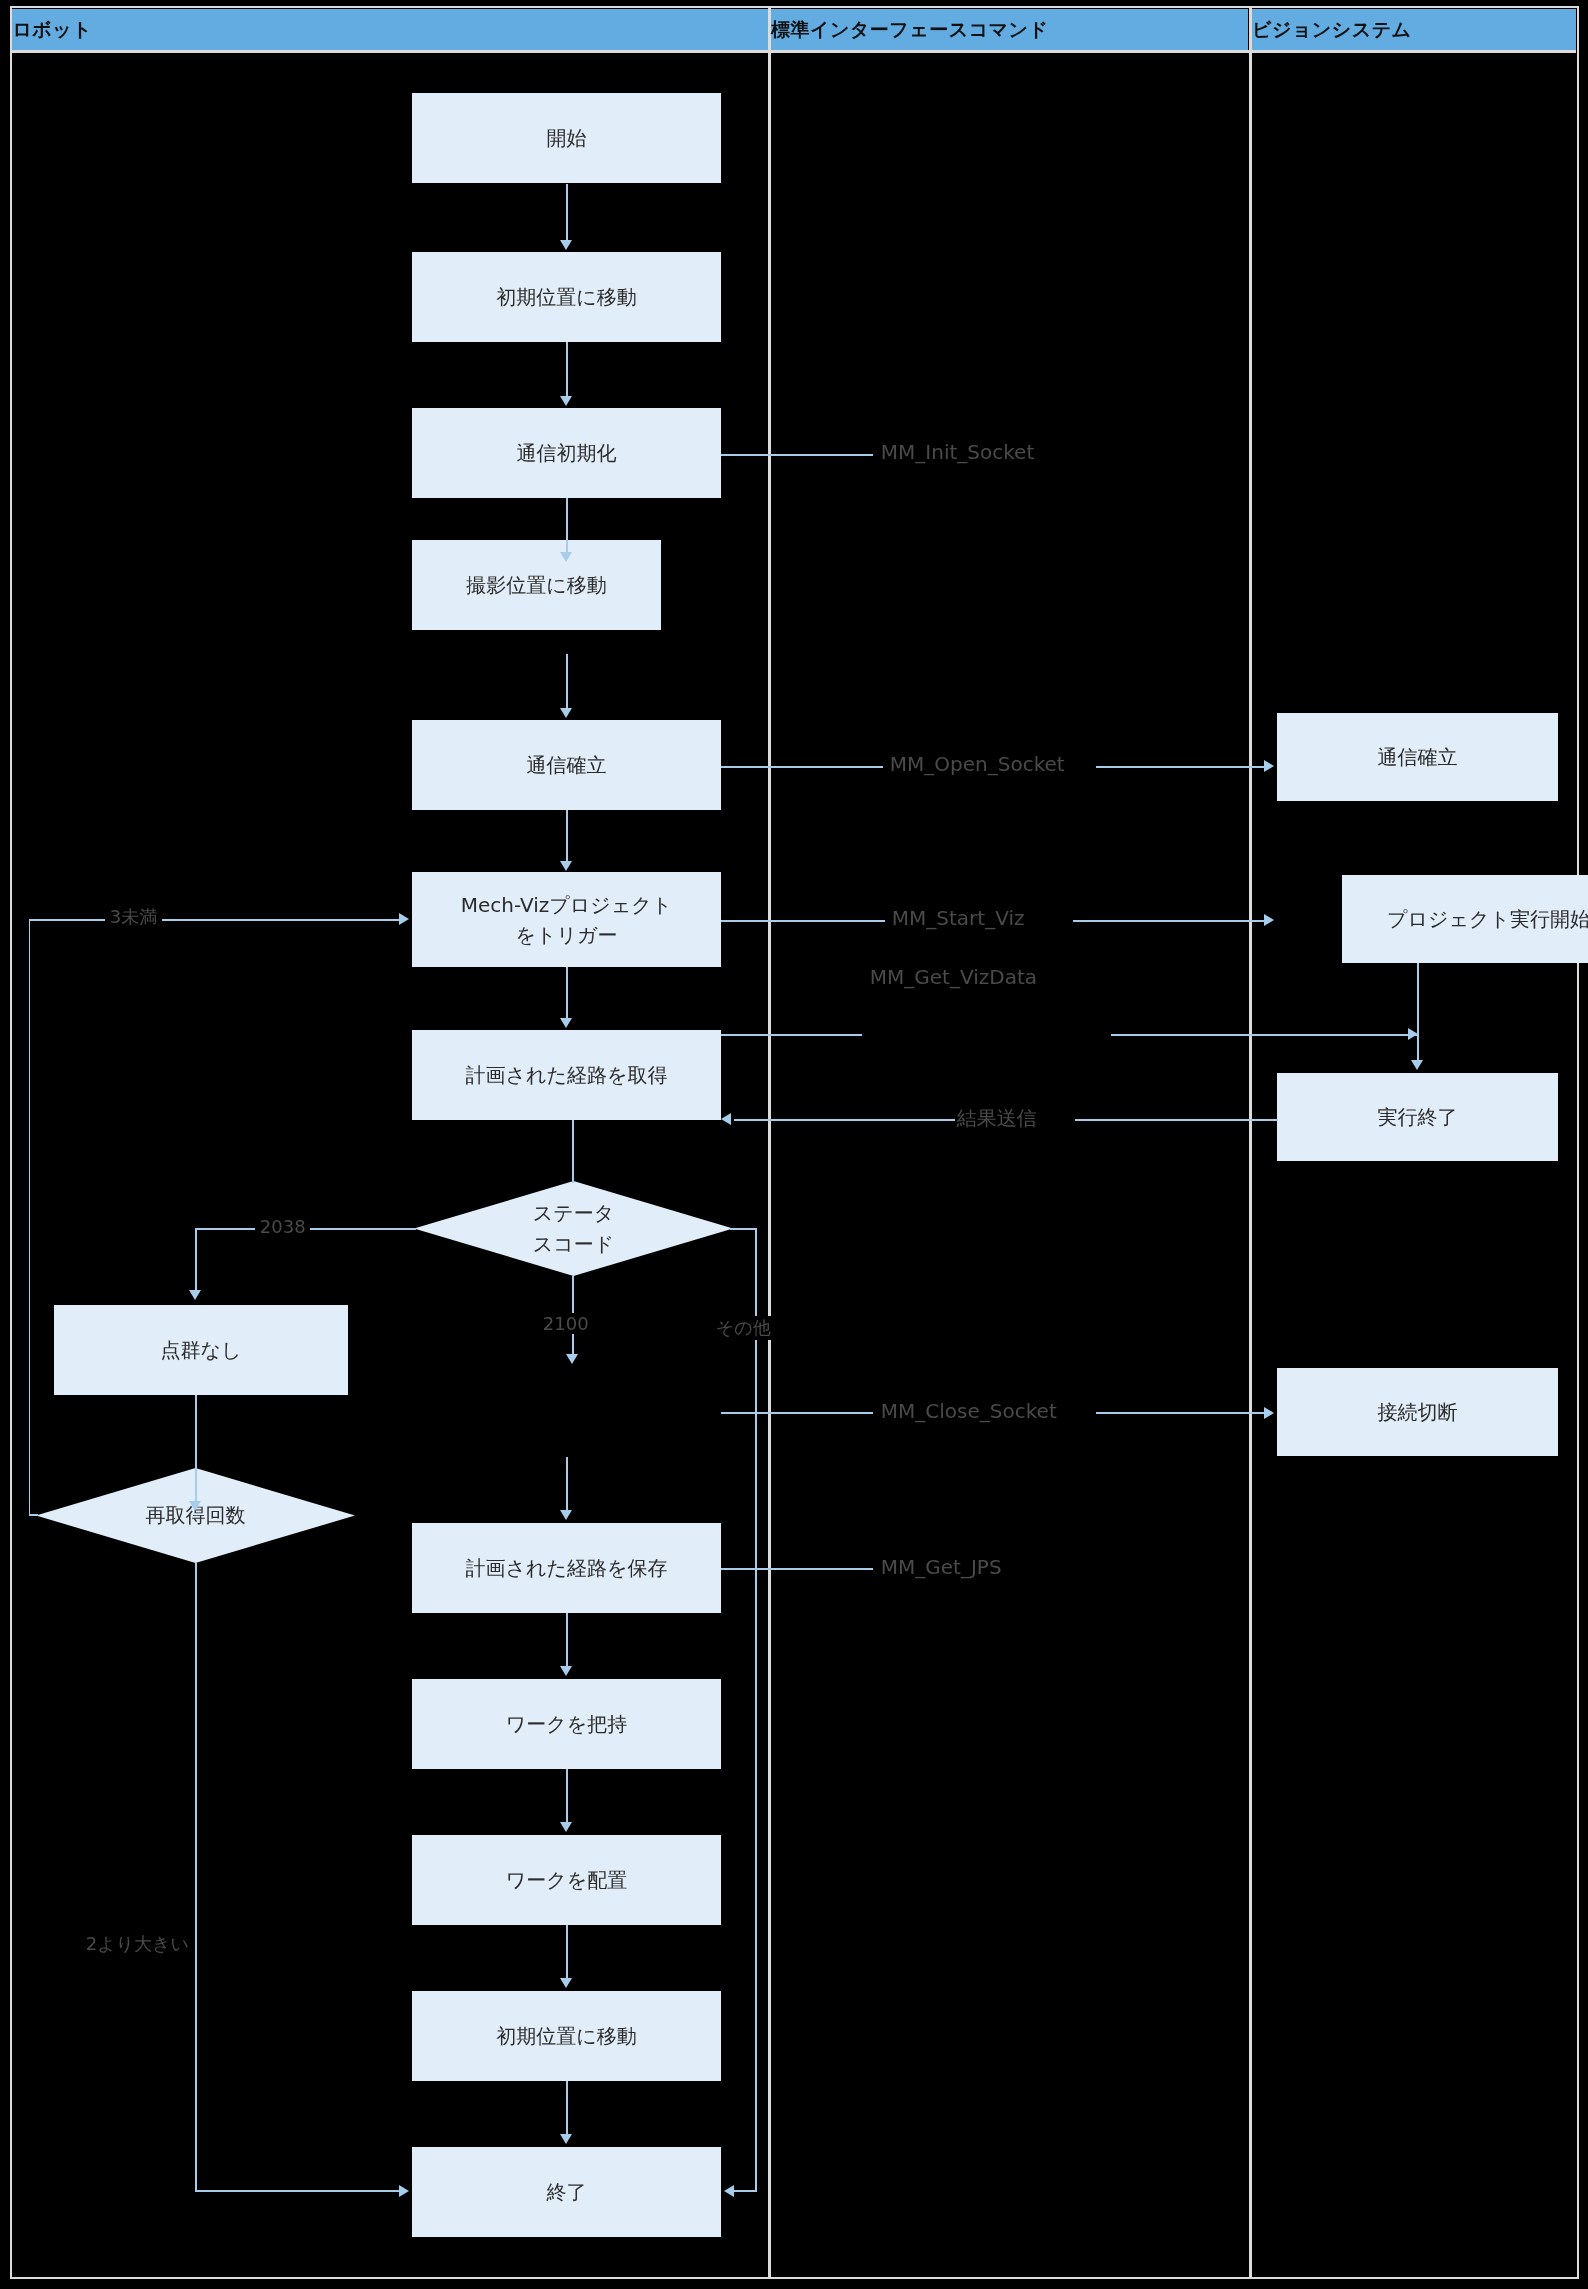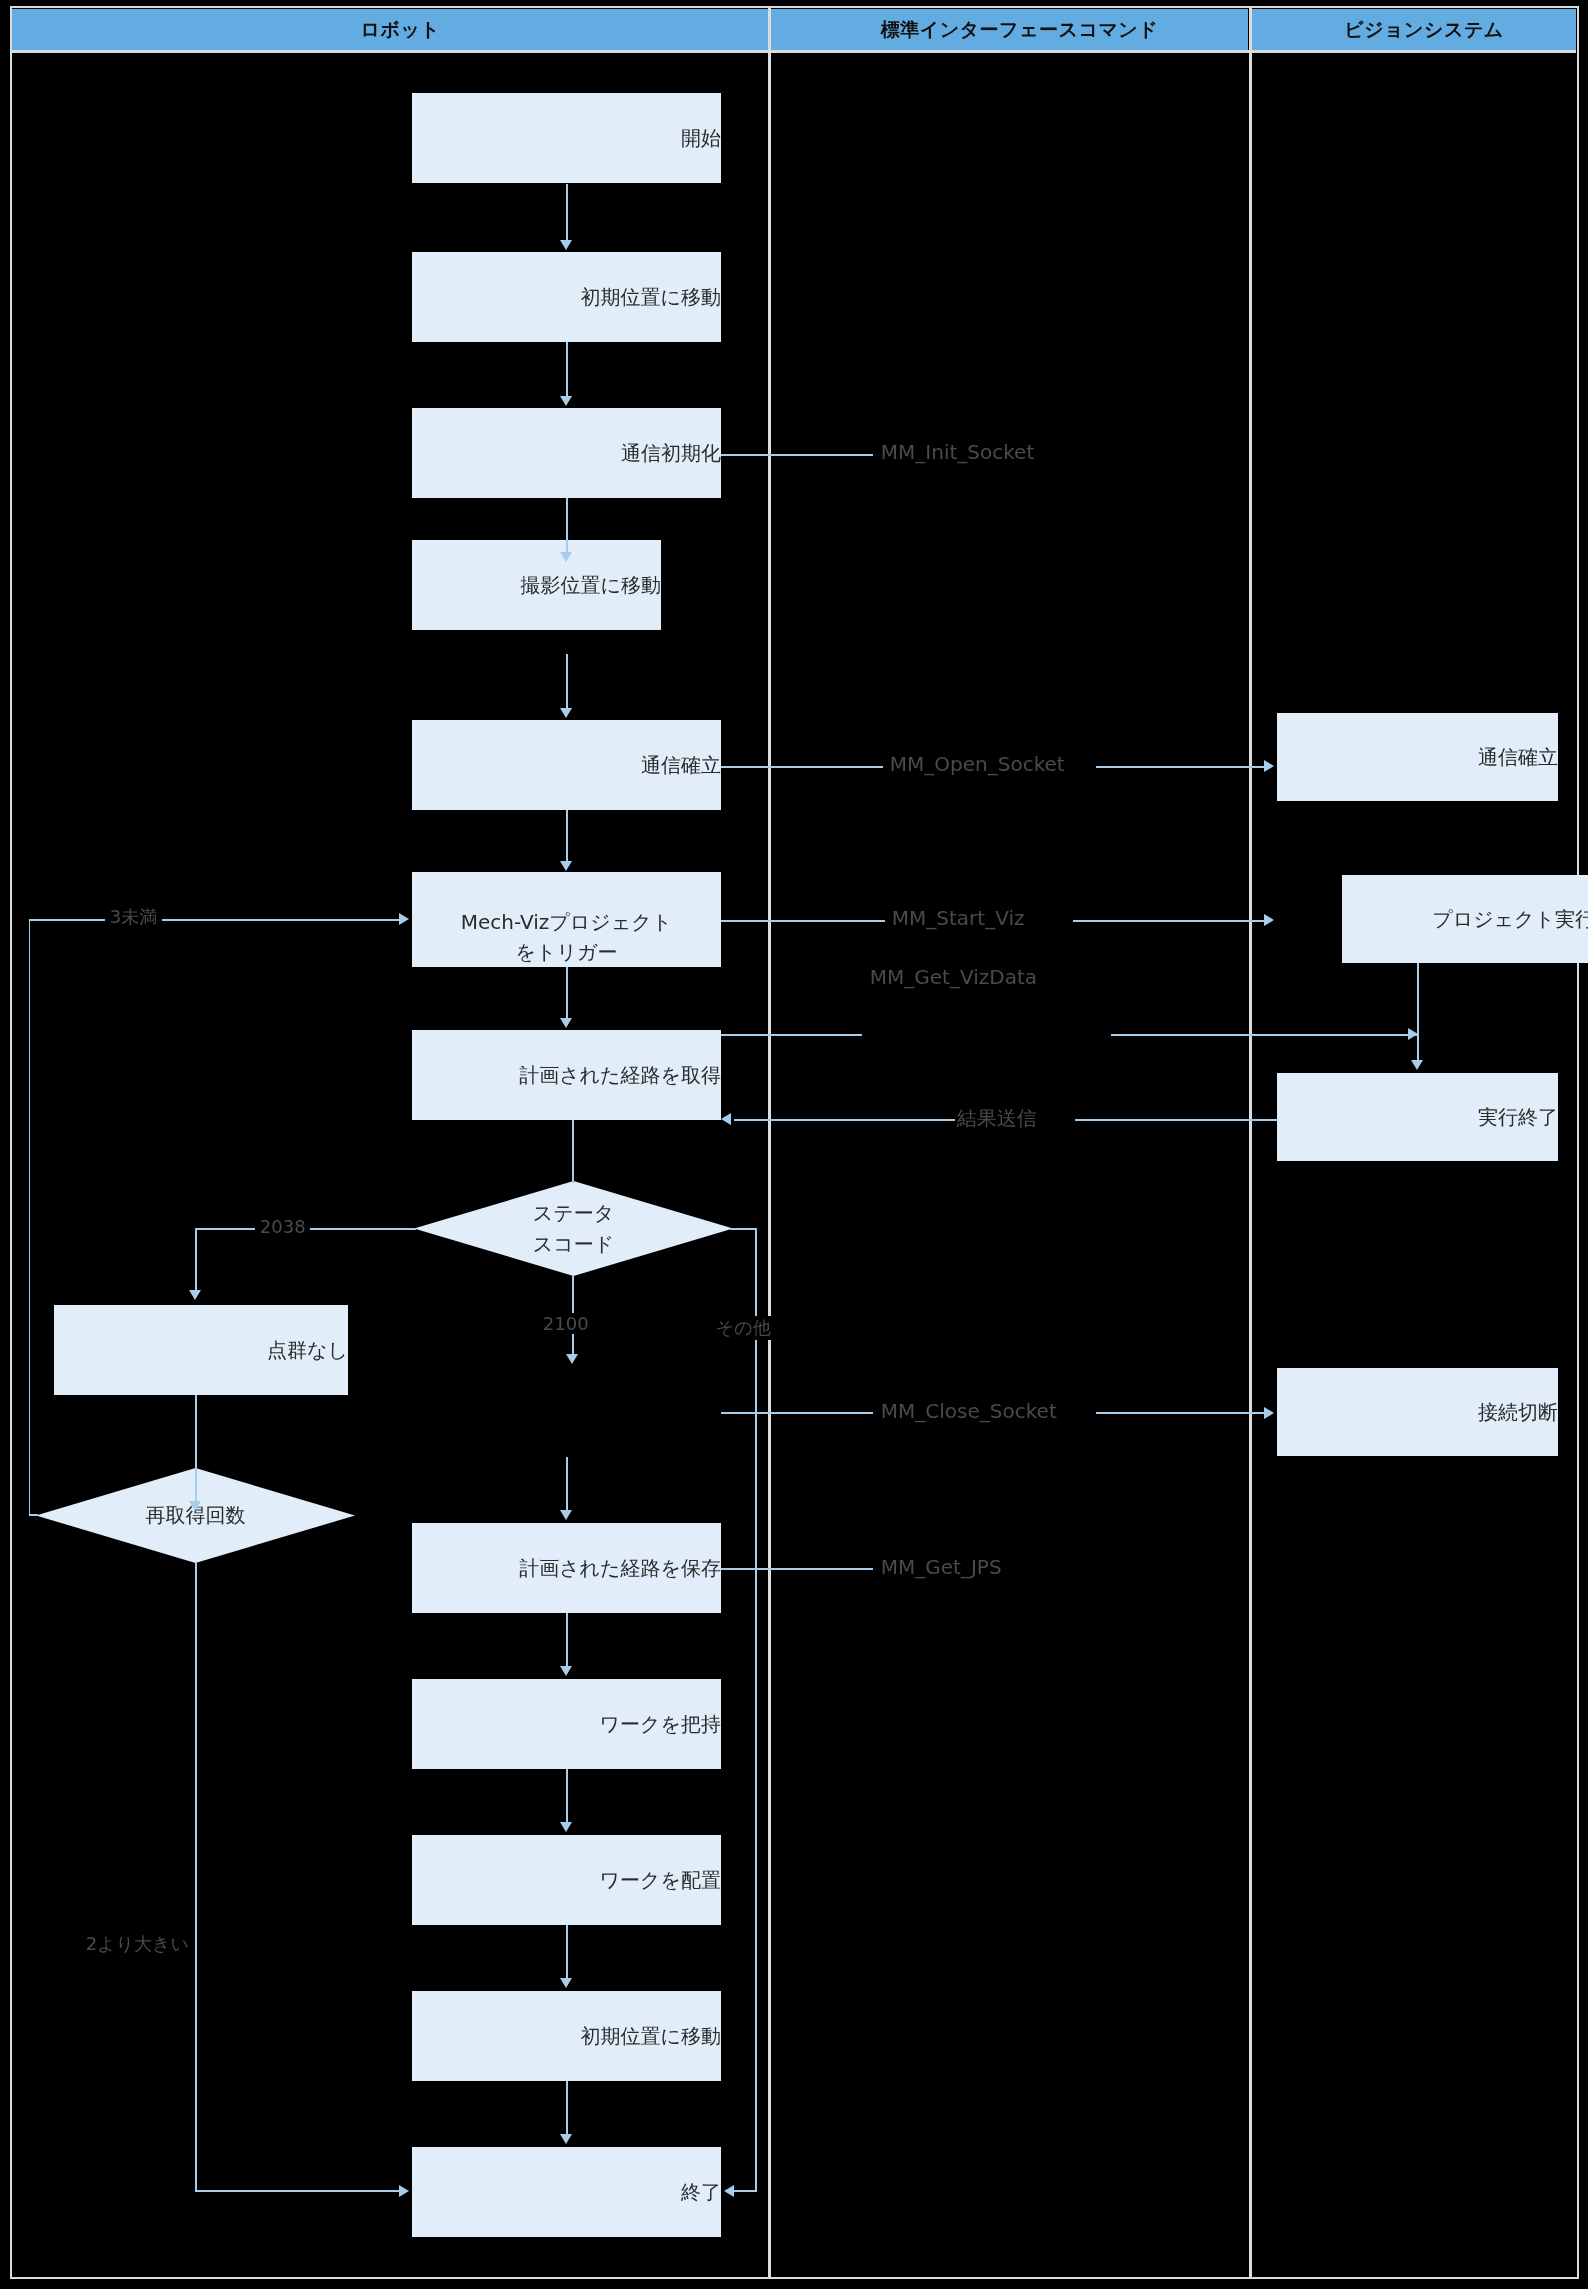--- a/index.html
+++ b/index.html
@@ -11,31 +11,30 @@
   #stage{position:absolute;left:0;top:0;width:1588px;height:2289px;background:#000;}
 
   
   .lane-frame{
     position:absolute;left:9.5px;top:5.7px;width:1569px;height:2273px;
     border:2.9px solid #dcdcdc;box-sizing:border-box;
   }
   .lane-div{position:absolute;top:5.7px;width:2.9px;height:2273px;background:#dcdcdc;}
   .hdr{
     position:absolute;top:8.6px;height:42px;background:#63ace1;
-    display:flex;align-items:center;justify-content:center;
+    display:flex;align-items:center;justify-content:flex-start;
     color:#111;font-weight:bold;font-size:19px;letter-spacing:0.5px;
     box-sizing:border-box;
-    padding-left:20px;
   }
   .hdr-rule{position:absolute;height:2.9px;background:#dcdcdc;}
 
   
   .node{
     position:absolute;background:#e1edf9;box-sizing:border-box;
-    display:flex;align-items:center;justify-content:flex-end;text-align:center;
+    display:flex;align-items:center;justify-content:center;text-align:center;
     color:#2b2b2b;font-size:20px;line-height:1.5;
   }
   .node.two-line{flex-direction:column;}
   .diamond{
     position:absolute;background:#e1edf9;
     clip-path:polygon(50% 0%,100% 50%,50% 100%,0% 50%);
     display:flex;align-items:center;justify-content:center;text-align:center;
     color:#2b2b2b;font-size:20px;line-height:1.55;flex-direction:column;
   }
 

